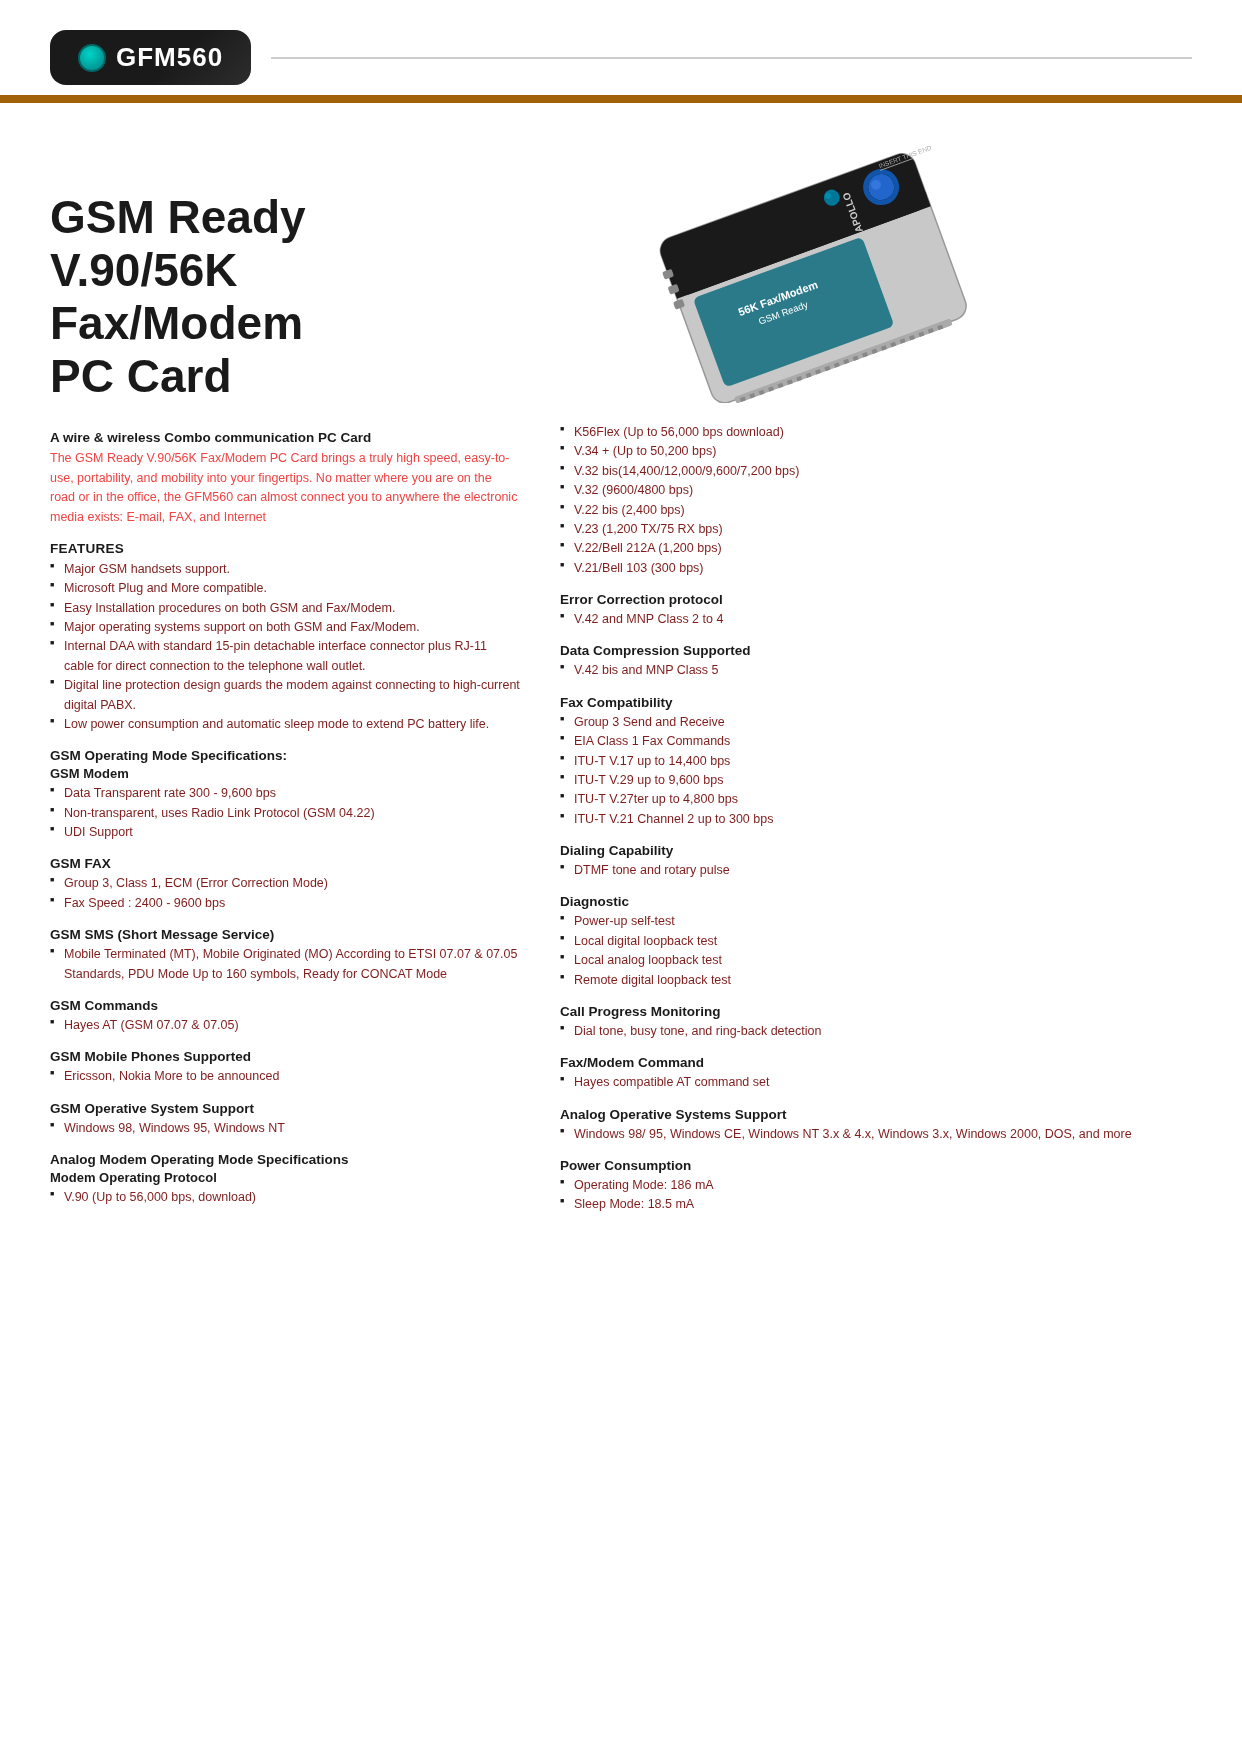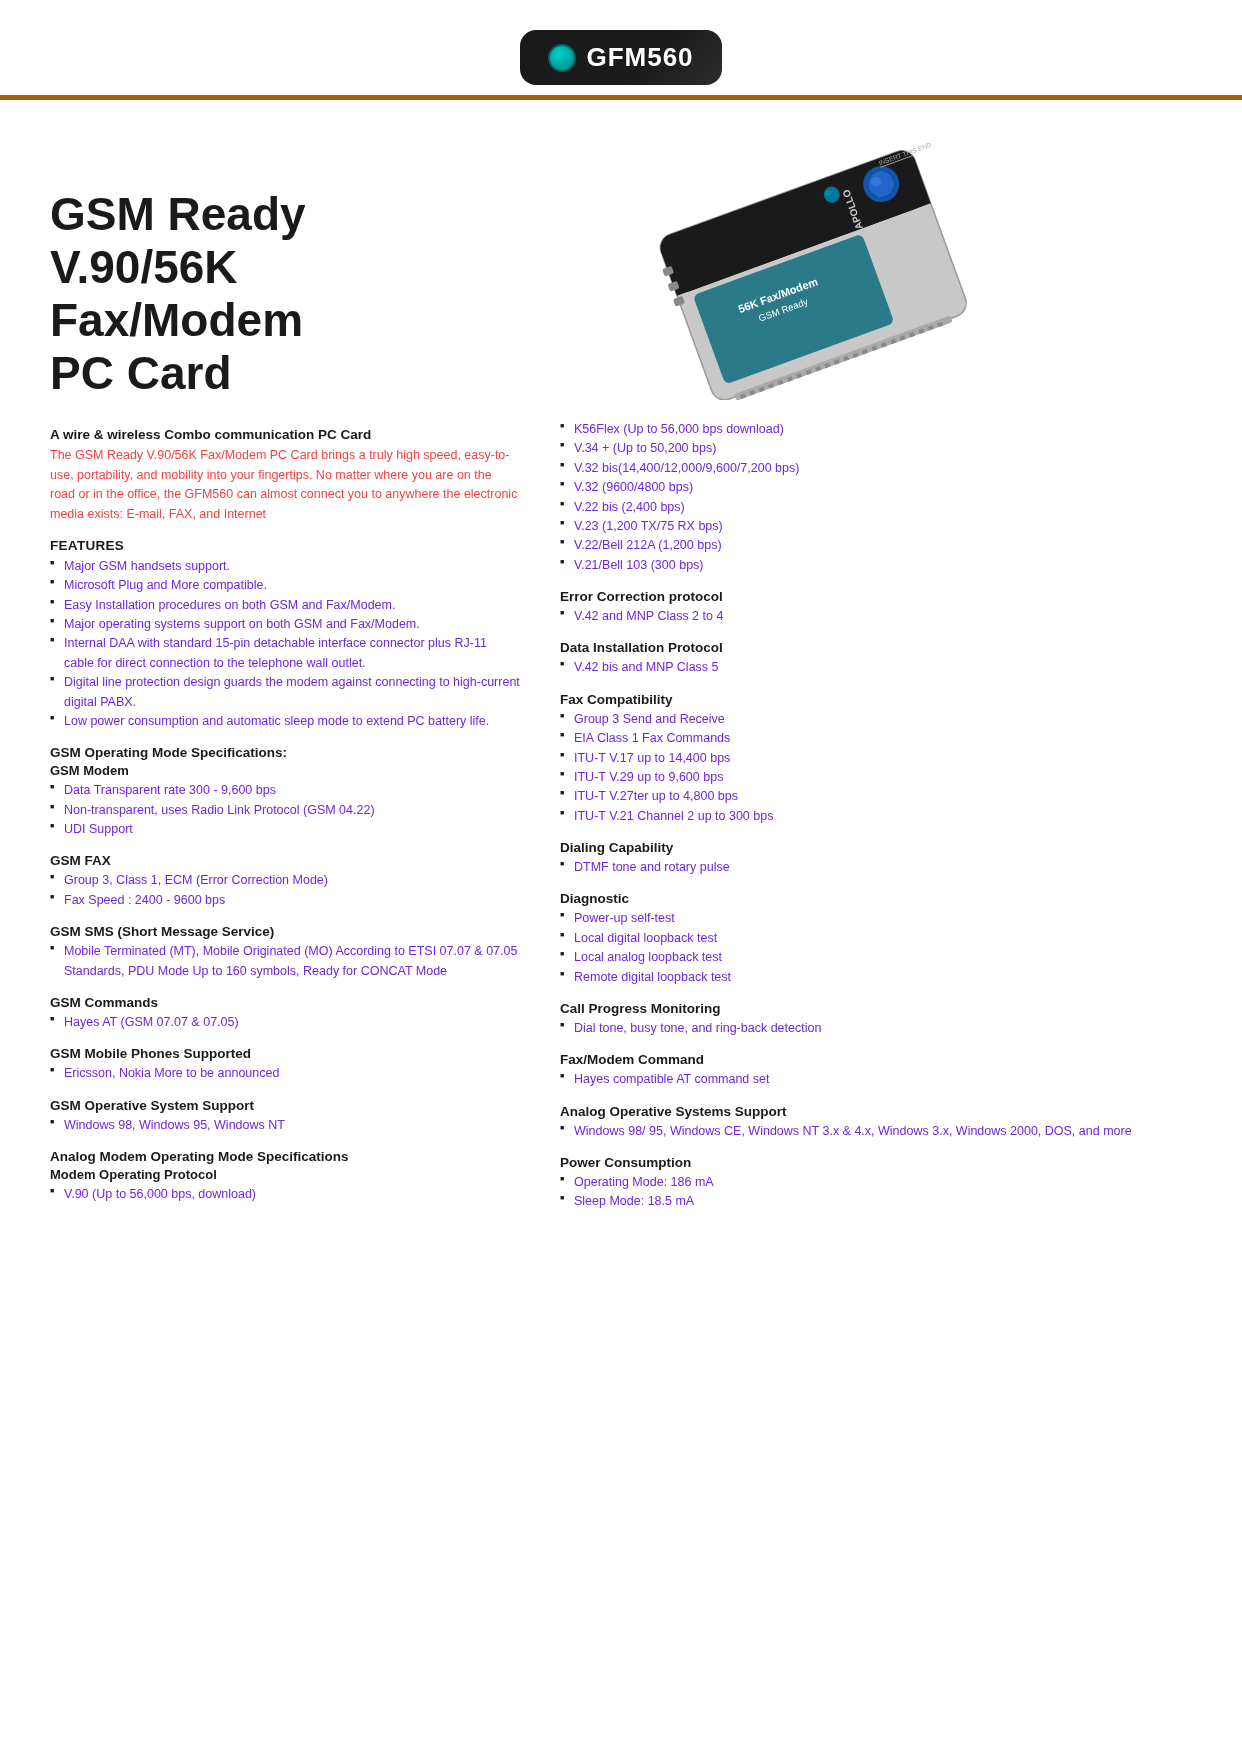--- a/index.html
+++ b/index.html
@@ -10,23 +10,22 @@
       min-height: 1755px;
       position: relative;
       overflow-x: hidden;
     }
 
     
     .header-area {
       display: flex;
       align-items: center;
       padding: 30px 50px 10px 50px;
-      border-bottom: 5px solid #a16207;
+      border-bottom: 8px solid #a16207;
       margin-bottom: 0;
-      flex-direction: column;
     }
     .logo-box {
       background: linear-gradient(135deg, #1a1a1a 60%, #2d2d2d 100%);
       border-radius: 16px;
       padding: 12px 28px;
       display: flex;
       align-items: center;
       gap: 10px;
       min-width: 180px;
     }
@@ -126,21 +125,21 @@
       font-weight: bold;
       color: #1a1a1a;
       margin-bottom: 3px;
     }
     .bullet-list {
       list-style: none;
       padding: 0;
     }
     .bullet-list li {
       font-size: 12.5px;
-      color: #6d28d9;
+      color: #7f1d1d;
       line-height: 1.55;
       padding-left: 14px;
       position: relative;
     }
     .bullet-list li::before {
       content: '■';
       position: absolute;
       left: 0;
       top: 1px;
       font-size: 7px;
@@ -328,21 +327,21 @@
     </div>
 
     <div class="section">
       <div class="section-header-bold">Error Correction protocol</div>
       <ul class="bullet-list">
         <li>V.42 and MNP Class 2 to 4</li>
       </ul>
     </div>
 
     <div class="section">
-      <div class="section-header-bold">Data Installation Protocol</div>
+      <div class="section-header-bold">Data Compression Supported</div>
       <ul class="bullet-list">
         <li>V.42 bis and MNP Class 5</li>
       </ul>
     </div>
 
     <div class="section">
       <div class="section-header-bold">Fax Compatibility</div>
       <ul class="bullet-list">
         <li>Group 3 Send and Receive</li>
         <li>EIA Class 1 Fax Commands</li>

